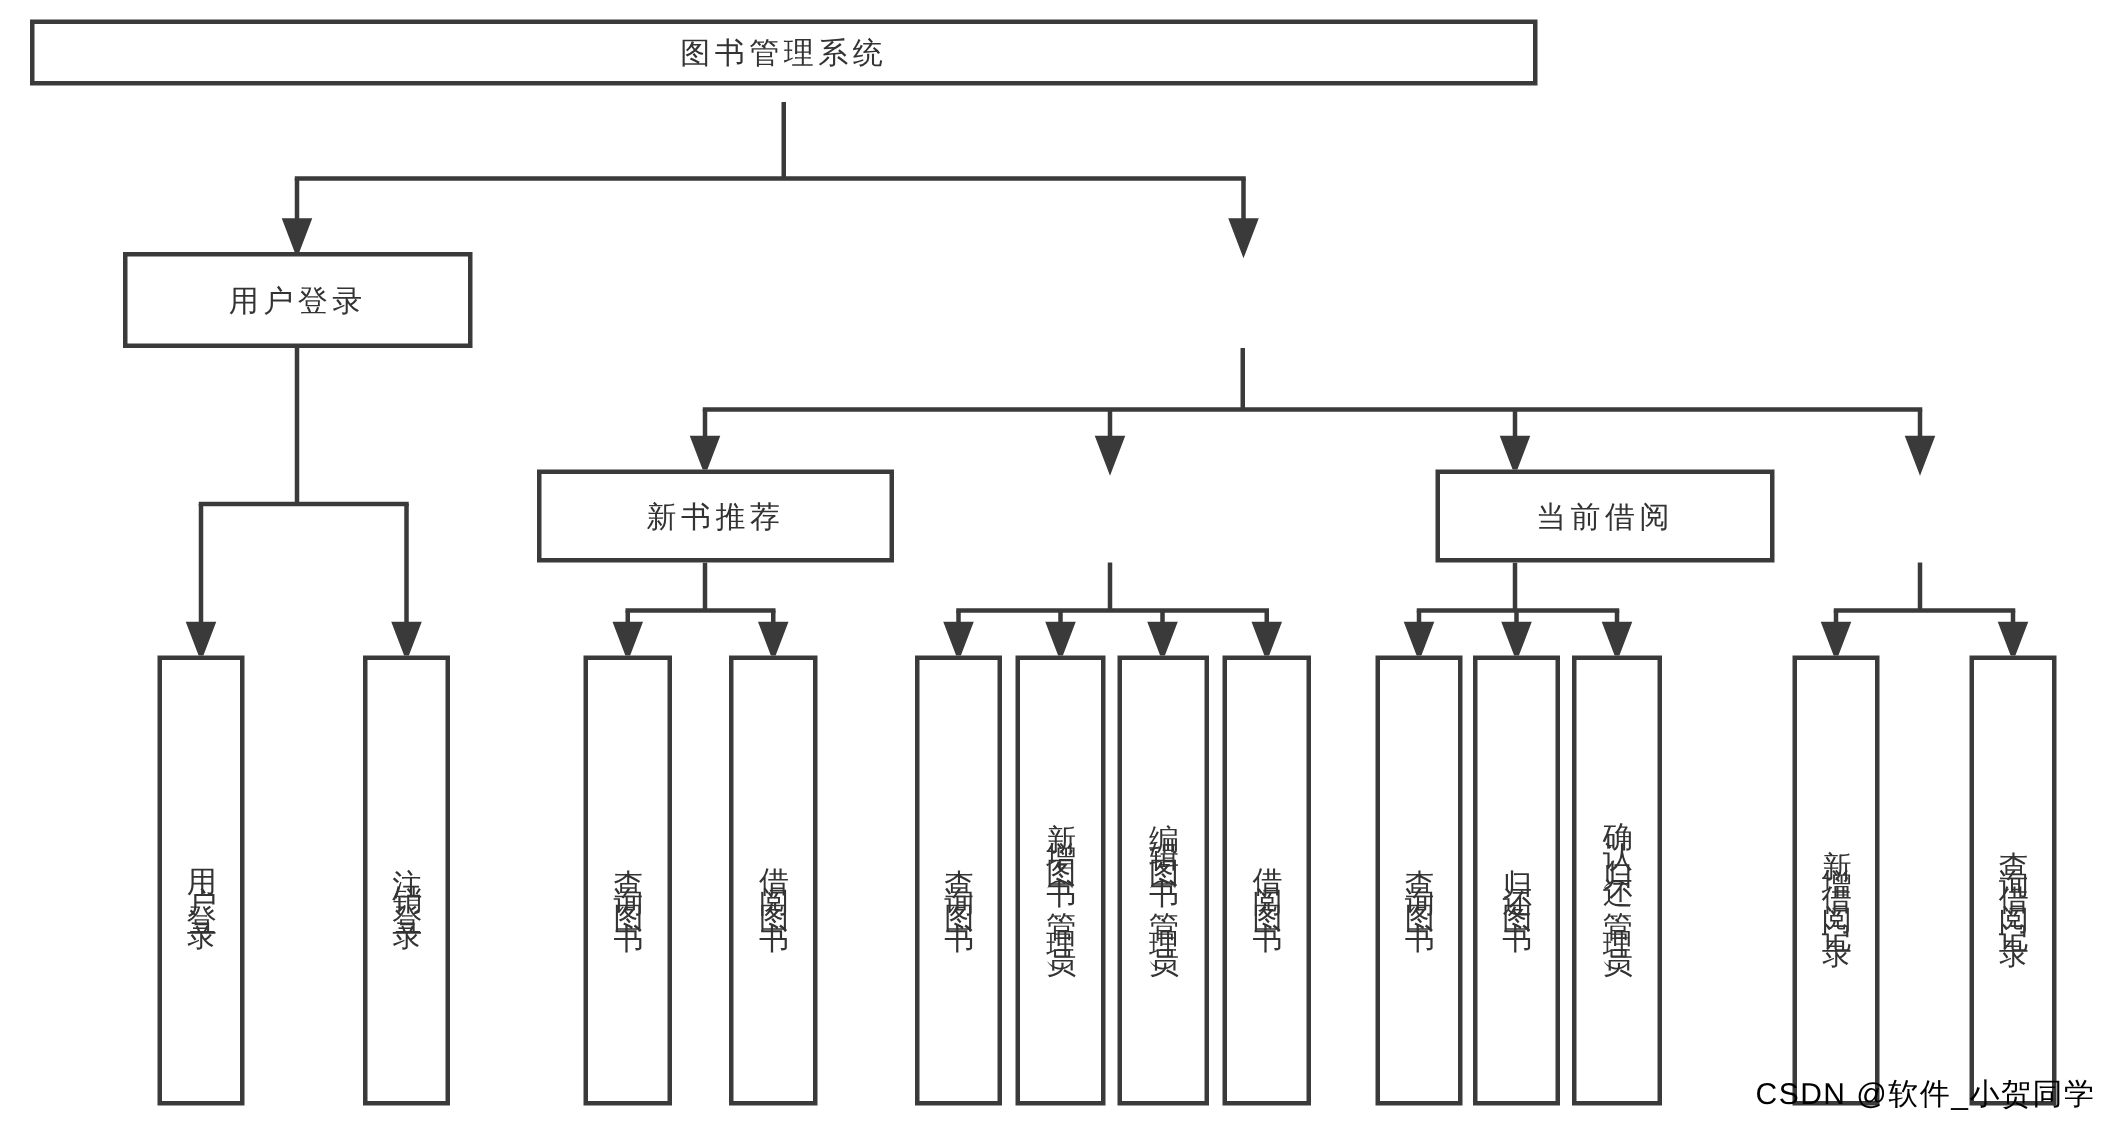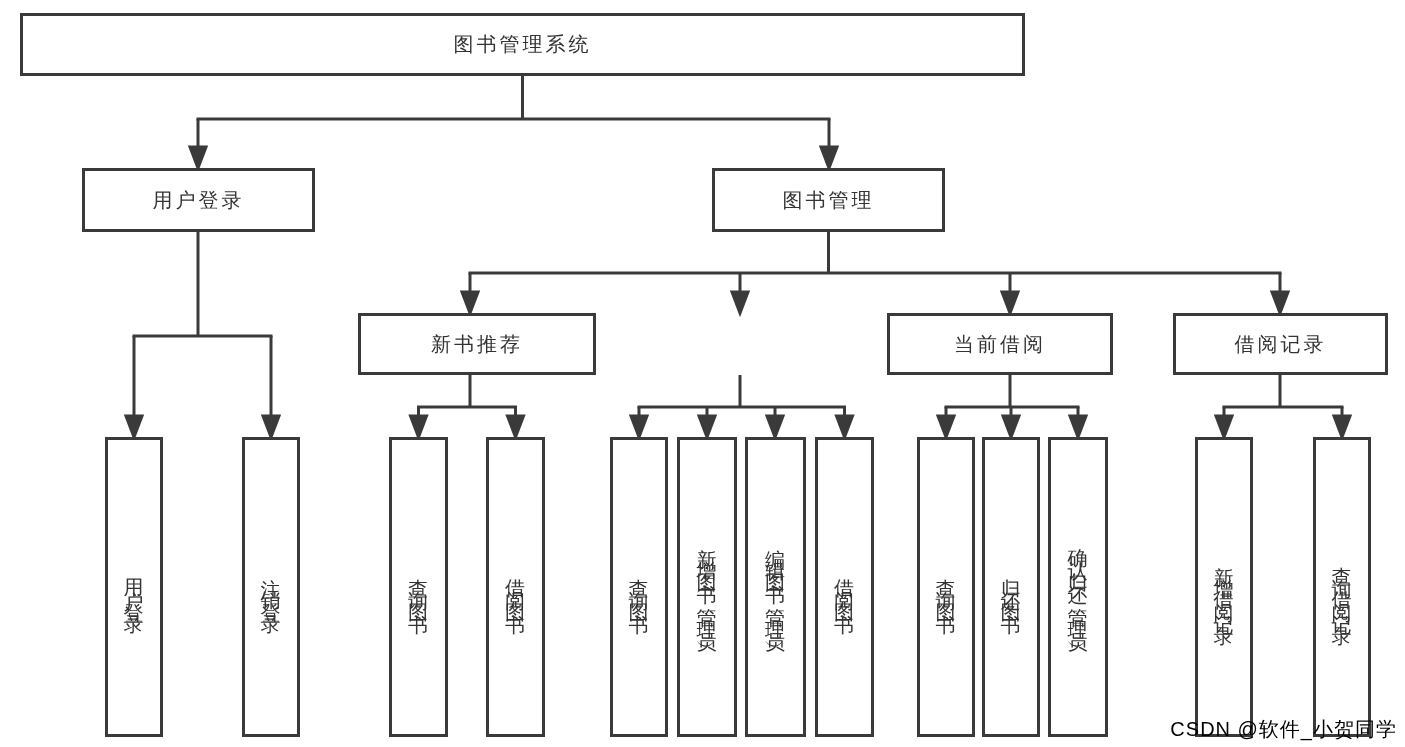--- a/index.html
+++ b/index.html
@@ -126,39 +126,33 @@
     <g>
       <line x1="1280" y1="375" x2="1280" y2="407"></line>
       <line x1="1222.5" y1="407" x2="1343.5" y2="407"></line>
       <line x1="1224" y1="407" x2="1224" y2="418"></line>
       <polygon points="1216,416 1232,416 1224,437"></polygon>
       <line x1="1342" y1="407" x2="1342" y2="418"></line>
       <polygon points="1334,416 1350,416 1342,437"></polygon>
     </g>
   </svg>
 
-  <div class="box h" style="left:20px;top:13px;width:1005px;height:63px">
+  <div class="box h" style="left:20px;top:13px;width:1005px;height:44px">
     <span>图书管理系统</span>
   </div>
 
   <div class="box h" style="left:82px;top:168px;width:233px;height:64px">
     <span>用户登录</span>
   </div>
-  <div class="box h" style="left:712px;top:168px;width:233px;height:64px">
-    <span>图书管理</span>
-  </div>
 
   <div class="box h" style="left:358px;top:313px;width:238px;height:62px">
     <span>新书推荐</span>
   </div>
-  <div class="box h" style="left:887px;top:313px;width:226px;height:62px">
+  <div class="box h" style="left:957px;top:313px;width:226px;height:62px">
     <span>当前借阅</span>
-  </div>
-  <div class="box h" style="left:1173px;top:313px;width:215px;height:62px">
-    <span>借阅记录</span>
   </div>
 
   <div class="box v" style="left:105px;top:437px;width:58px;height:300px">
     <span>用户登录</span>
   </div>
   <div class="box v" style="left:242px;top:437px;width:58px;height:300px">
     <span>注销登录</span>
   </div>
 
   <div class="box v" style="left:389px;top:437px;width:59px;height:300px">

